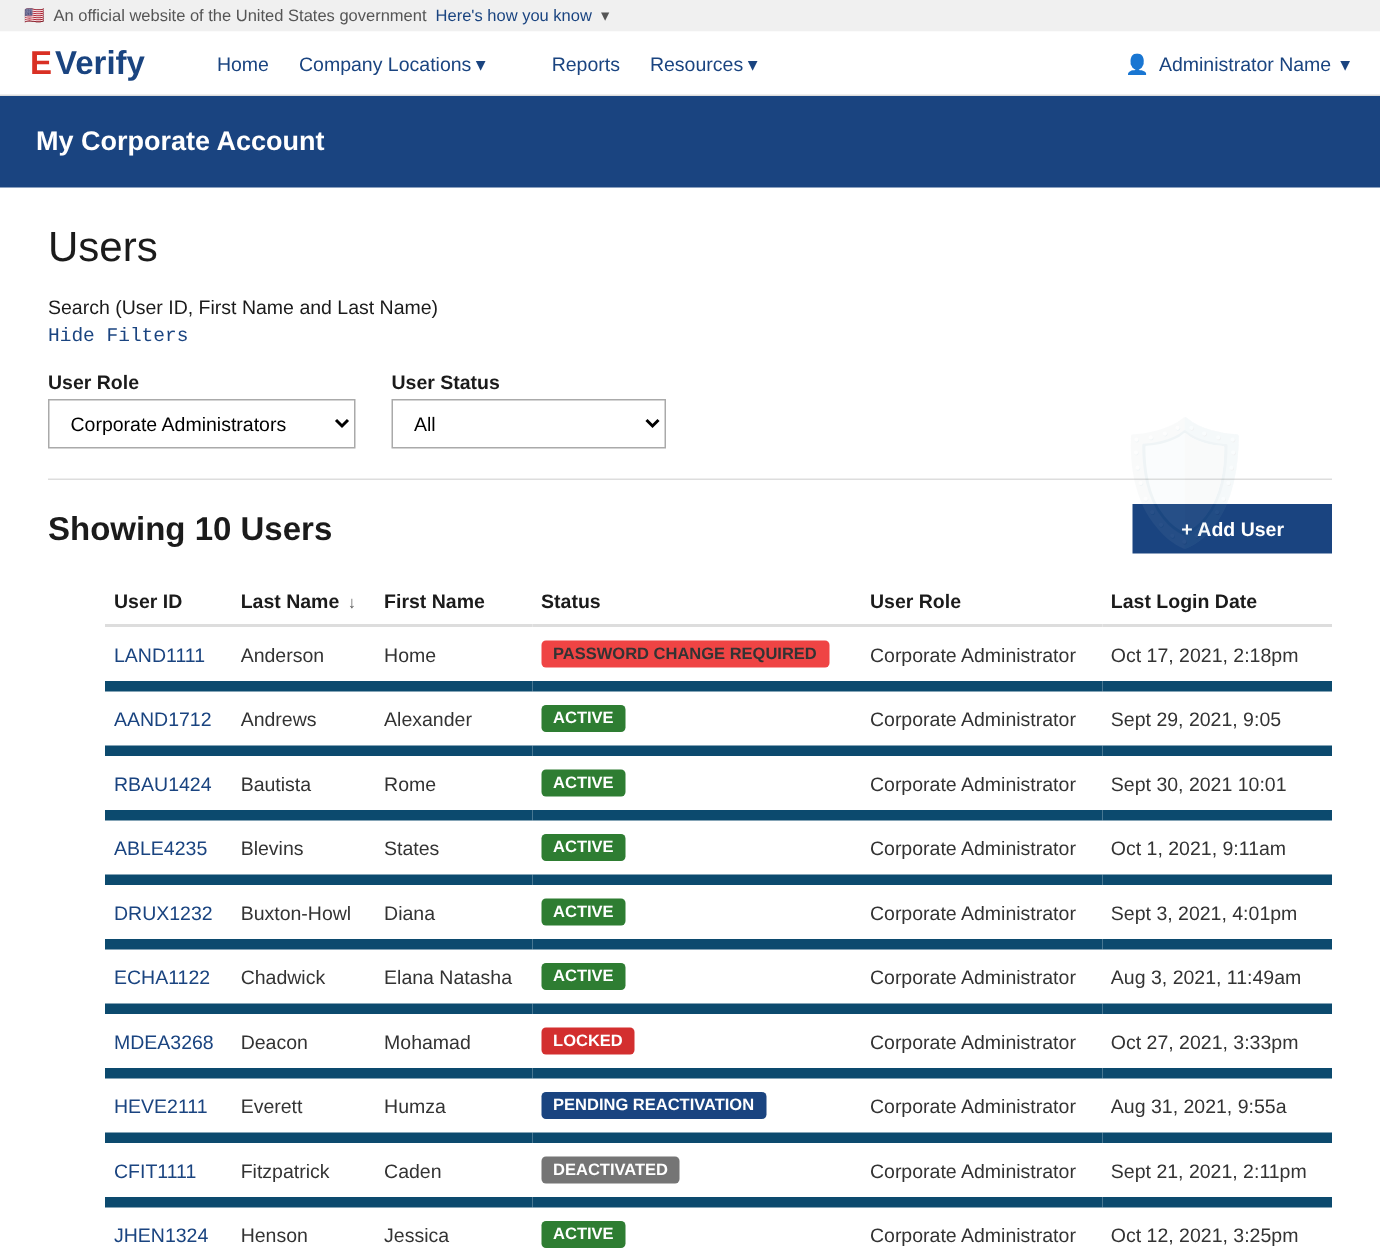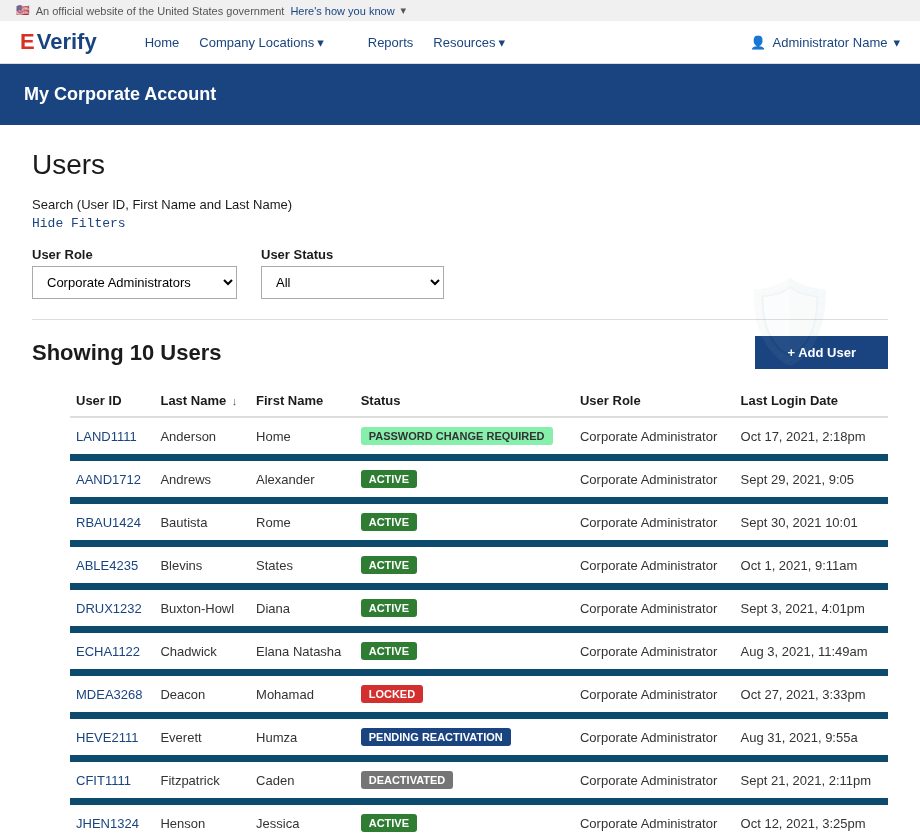--- a/index.html
+++ b/index.html
@@ -140,21 +140,21 @@
       font-size: 11px;
       font-weight: bold;
       color: #fff;
       text-transform: uppercase;
       white-space: nowrap;
     }
     .badge-active { background: #2e7d32; }
     .badge-locked { background: #d32f2f; }
     .badge-deactivated { background: #757575; }
     .badge-pending { background: #1a4480; }
-    .badge-password { background: #86efac; color: #333; }
+    .badge-password { background: #ef4444; color: #333; }
 
     
     .pagination-bar {
       display: flex;
       align-items: center;
       justify-content: space-between;
       margin-top: 12px;
       padding: 8px 0;
     }
     .rows-per-page { display: flex; align-items: center; gap: 8px; font-size: 13px; }

